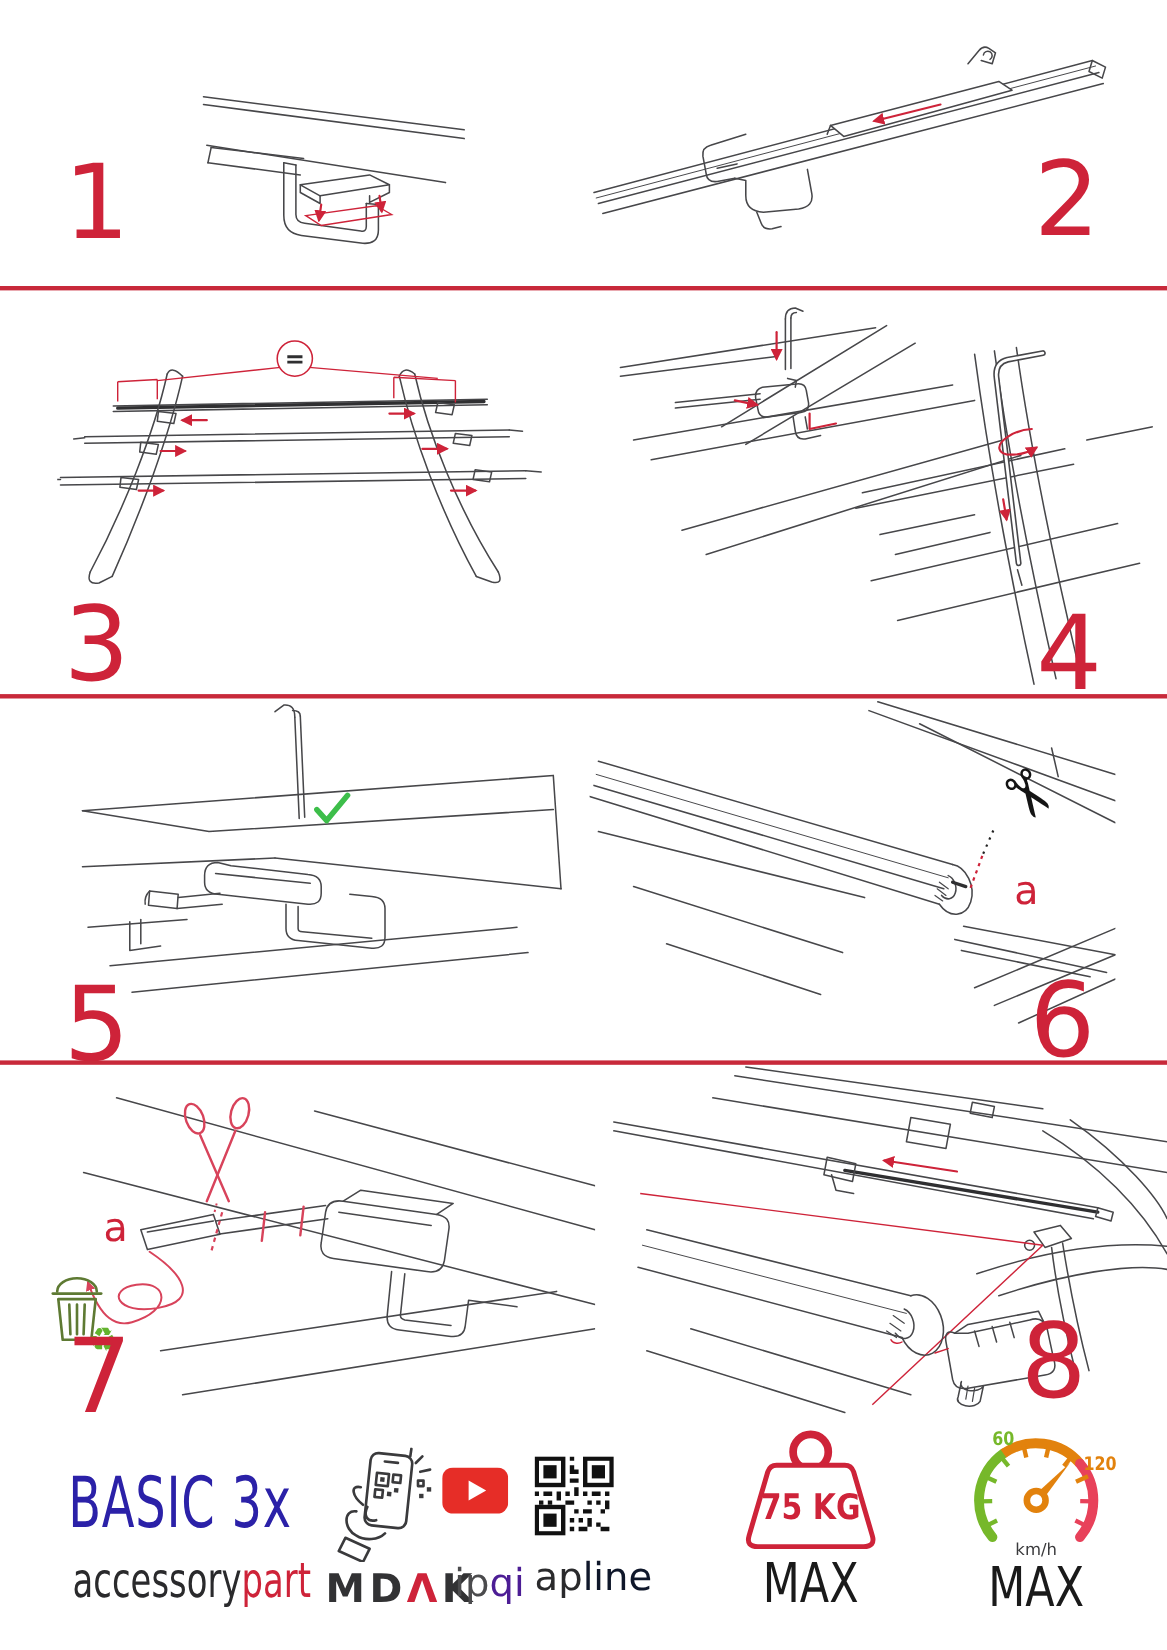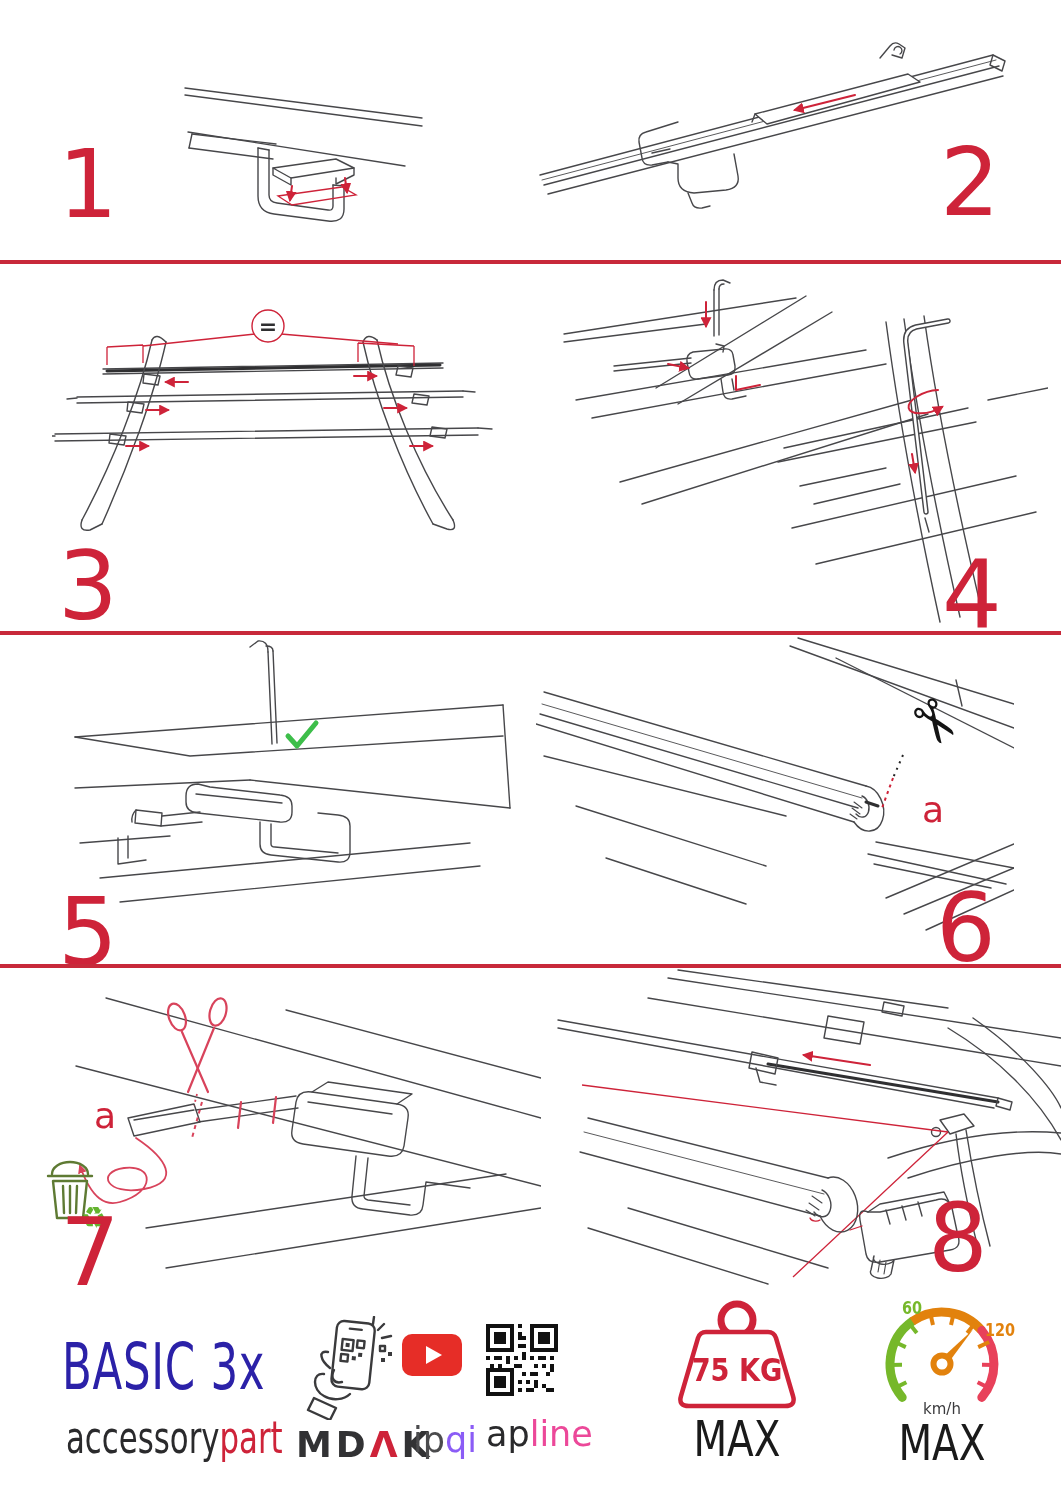--- a/index.html
+++ b/index.html
@@ -22,24 +22,24 @@
   .brand-basic{position:absolute;left:62px;top:1330px;color:#2B21A8;font-size:64px;font-weight:500;
                letter-spacing:1px;transform:scaleX(.68);transform-origin:left top;white-space:nowrap;}
   .brand-ap{position:absolute;left:66px;top:1412px;font-size:44px;font-weight:500;
             transform:scaleX(.70);transform-origin:left top;white-space:nowrap;color:#2A2A2C;}
   .brand-ap .r{color:#CE2339;}
   .logo-mdak{position:absolute;left:296px;top:1424px;font-size:36px;font-weight:700;
              letter-spacing:4px;color:#323234;white-space:nowrap;}
   .logo-mdak .r{color:#CE2339;}
   .logo-ipqi{position:absolute;left:413px;top:1420px;font-size:35px;font-weight:400;
              color:#4B4B4D;white-space:nowrap;}
-  .logo-ipqi .r{color:#8b5cf6;}
+  .logo-ipqi .r{color:#4c1d95;}
   .logo-apline{position:absolute;left:486px;top:1414px;font-size:35px;font-weight:400;
                color:#2A2A2C;white-space:nowrap;}
-  .logo-apline .r{color:#ec4899;}
+  .logo-apline .r{color:#0f172a;}
   text{font-family:"DejaVu Sans",sans-serif;}
 </style>
 </head>
 <body>
 
 <div class="page">
 
   <svg width="0" height="0" style="position:absolute">
     <defs>
       <marker id="ah-red" viewBox="0 0 10 10" refX="8" refY="5" markerWidth="5.5" markerHeight="5.5" orient="auto">

